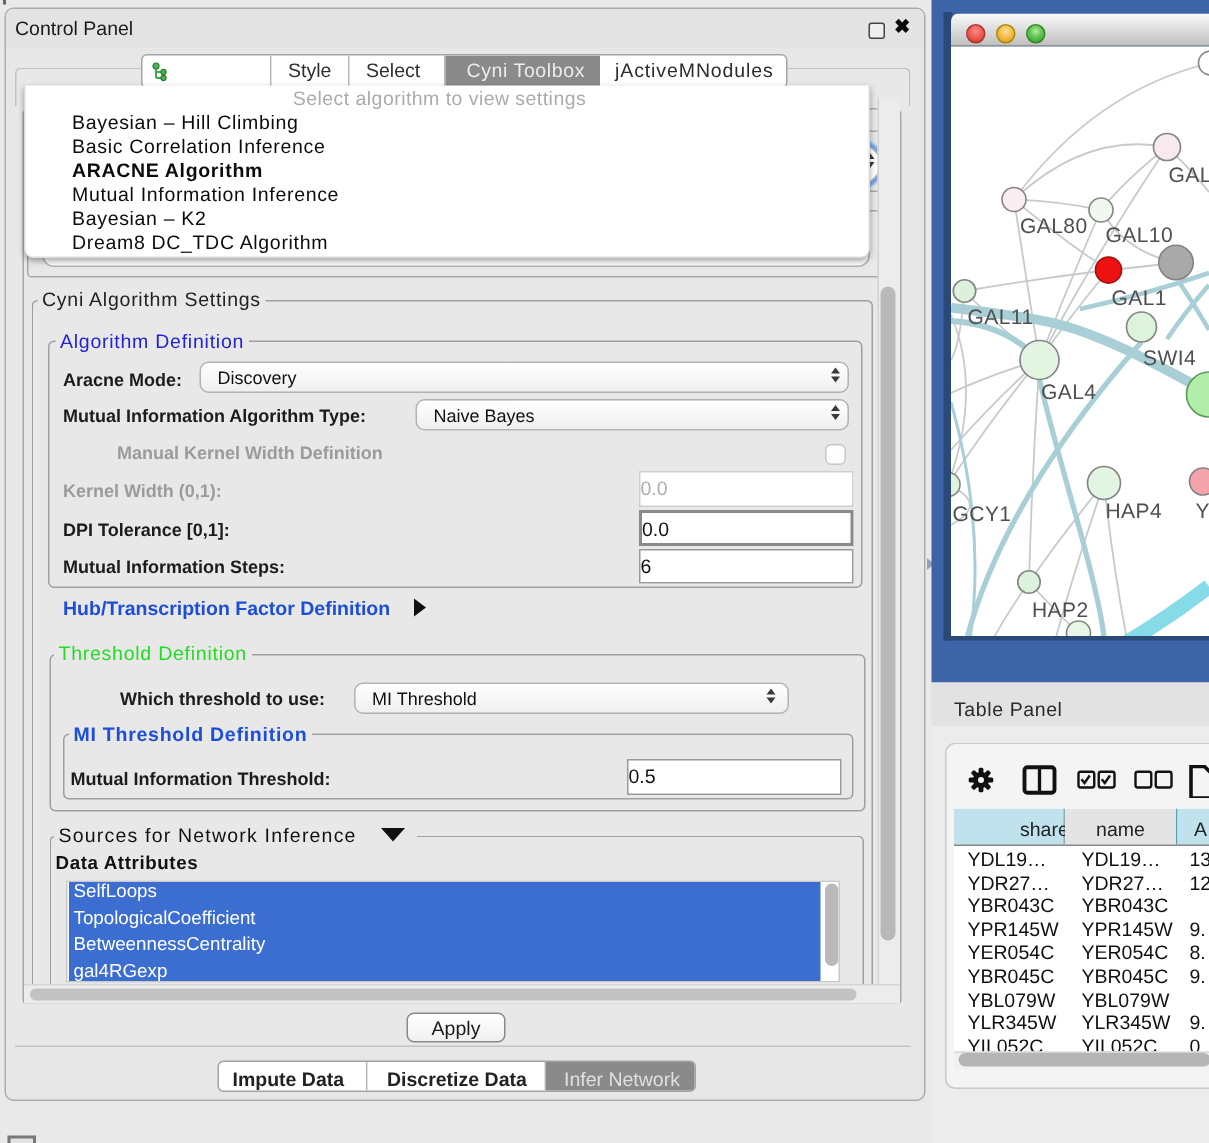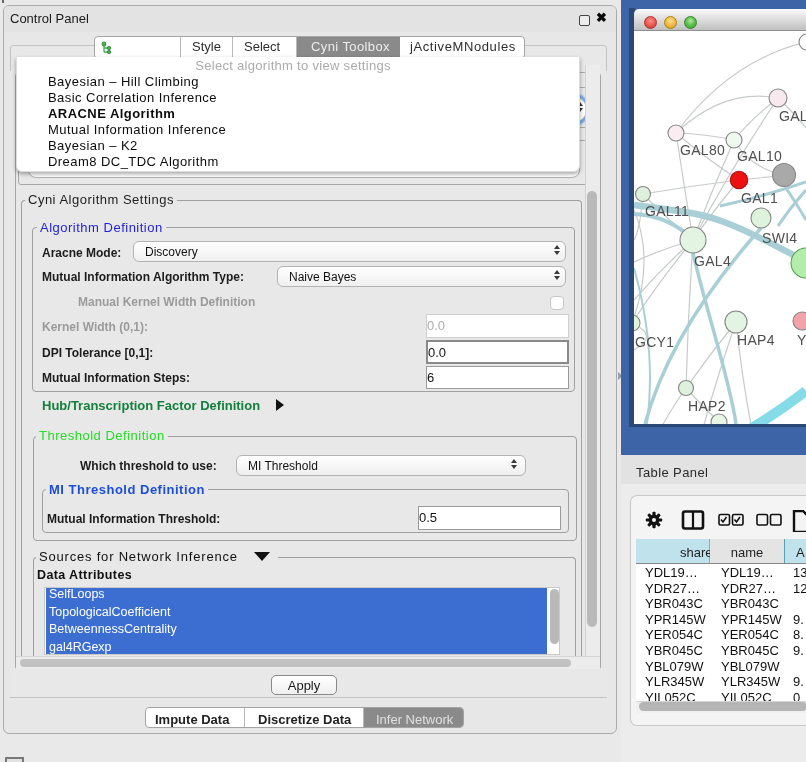--- a/index.html
+++ b/index.html
@@ -96,21 +96,21 @@
 
   <div class="glbl abs" style="left:42px;top:320px;">Kernel Width (0,1):</div>
   <div class="field" style="left:426px;top:314px;width:143px;height:24px;border:1px solid #cfcfcf;color:#aeaeae;">0.0</div>
 
   <div class="lbl abs" style="left:42px;top:346px;">DPI Tolerance [0,1]:</div>
   <div class="field" style="left:426px;top:340px;width:143px;height:24px;border:2px solid #8a8a8a;">0.0</div>
 
   <div class="lbl abs" style="left:42px;top:371px;">Mutual Information Steps:</div>
   <div class="field" style="left:426px;top:366px;width:143px;height:23px;border:1px solid #9a9a9a;">6</div>
 
-  <div class="abs" style="left:42px;top:398px;font-size:13px;font-weight:bold;color:#15803d;">Hub/Transcription Factor Definition</div>
+  <div class="abs" style="left:42px;top:398px;font-size:13px;font-weight:bold;color:#1d4ed8;">Hub/Transcription Factor Definition</div>
   <div class="abs" style="left:276px;top:399px;width:0;height:0;border-top:6.5px solid transparent;border-bottom:6.5px solid transparent;border-left:8px solid #111;"></div>
 
   <div class="grp" style="left:33px;top:436px;width:542px;height:103px;"></div>
   <div class="gtitle" style="left:36px;top:429px;color:#22dd22;">Threshold Definition</div>
 
   <div class="lbl abs" style="left:80px;top:459px;">Which threshold to use:</div>
   <div class="combo" style="left:236px;top:455px;width:290px;height:21px;">
       <span class="ctext">MI Threshold</span>
     </div>
   <div class="arr" style="left:511px;top:459px;">

